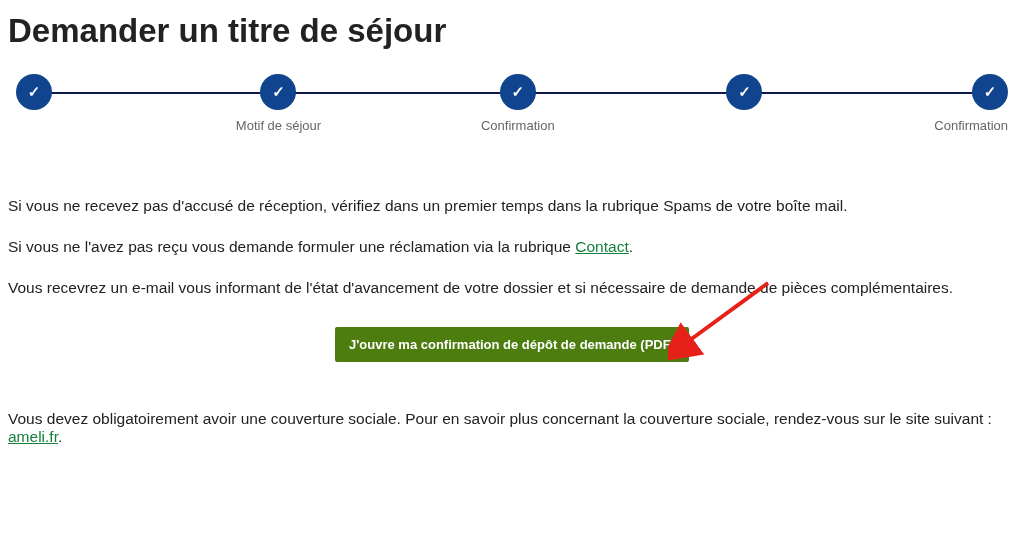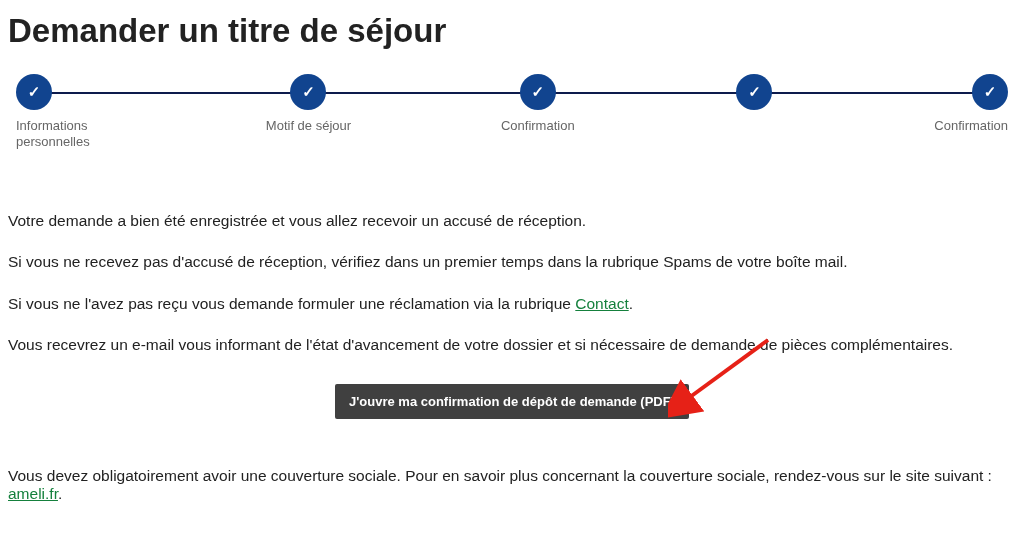--- a/index.html
+++ b/index.html
@@ -84,21 +84,21 @@
     }
 
     
     .btn-row {
       display: flex;
       justify-content: center;
       margin: 28px 0 48px 0;
       position: relative;
     }
     .btn-primary {
-      background: #404040;
+      background: #4d7c0f;
       color: #fff;
       border: none;
       padding: 10px 14px;
       font-size: 13px;
       font-weight: 600;
       cursor: pointer;
       border-radius: 2px;
     }
     .arrow-svg {
       position: absolute;
@@ -114,41 +114,39 @@
   </style>
 </head>
 <body>
 
 <div class="page">
   <h1 class="title">Demander un titre de séjour</h1>
 
   <div class="stepper">
     <div class="step">
       <div class="step-circle">✓</div>
-      <div class="step-label">Informations personnelles</div>
     </div>
     <div class="step">
       <div class="step-circle">✓</div>
       <div class="step-label">Motif de séjour</div>
     </div>
     <div class="step">
       <div class="step-circle">✓</div>
       <div class="step-label">Confirmation</div>
     </div>
     <div class="step">
       <div class="step-circle">✓</div>
     </div>
     <div class="step">
       <div class="step-circle">✓</div>
       <div class="step-label">Confirmation</div>
     </div>
   </div>
 
   <div class="body-text">
-    <p>Votre demande a bien été enregistrée et vous allez recevoir un accusé de réception.</p>
     <p>Si vous ne recevez pas d'accusé de réception, vérifiez dans un premier temps dans la rubrique Spams de votre boîte mail.</p>
     <p>
       <span>Si vous ne l'avez pas reçu vous demande formuler une réclamation via la rubrique </span><a href="#" class="link">Contact</a><span>.</span>
     </p>
     <p>Vous recevrez un e-mail vous informant de l'état d'avancement de votre dossier et si nécessaire de demande de pièces complémentaires.</p>
   </div>
 
   <div class="btn-row">
     <button class="btn-primary">J'ouvre ma confirmation de dépôt de demande (PDF)</button>
     <svg class="arrow-svg" width="110" height="90">

